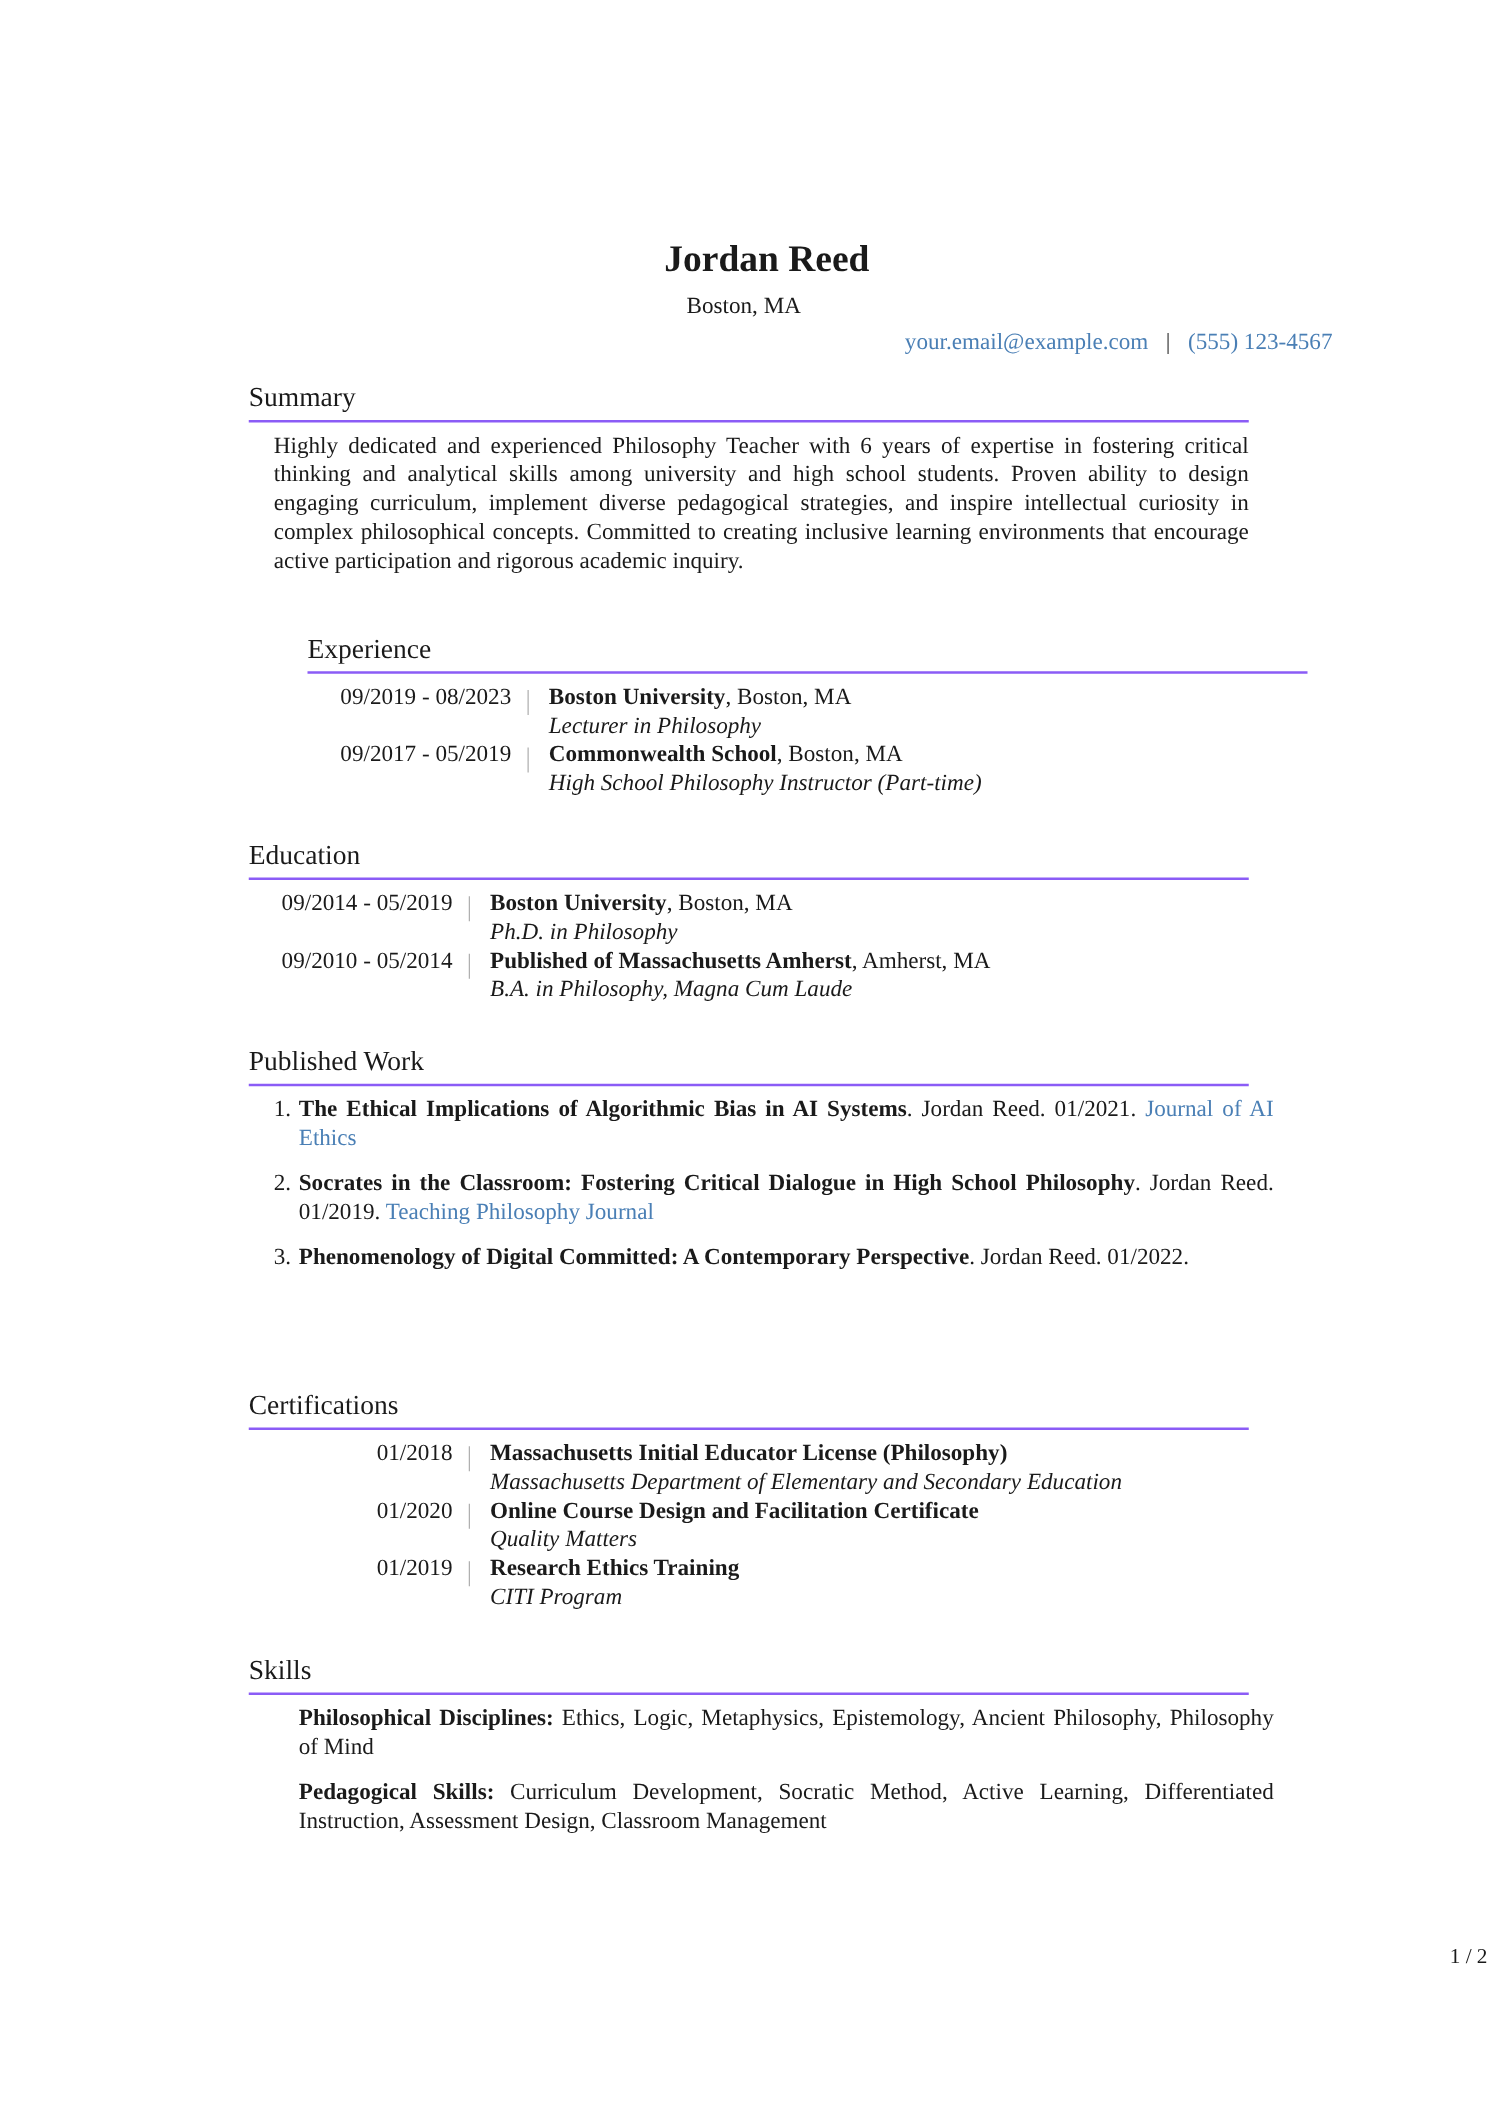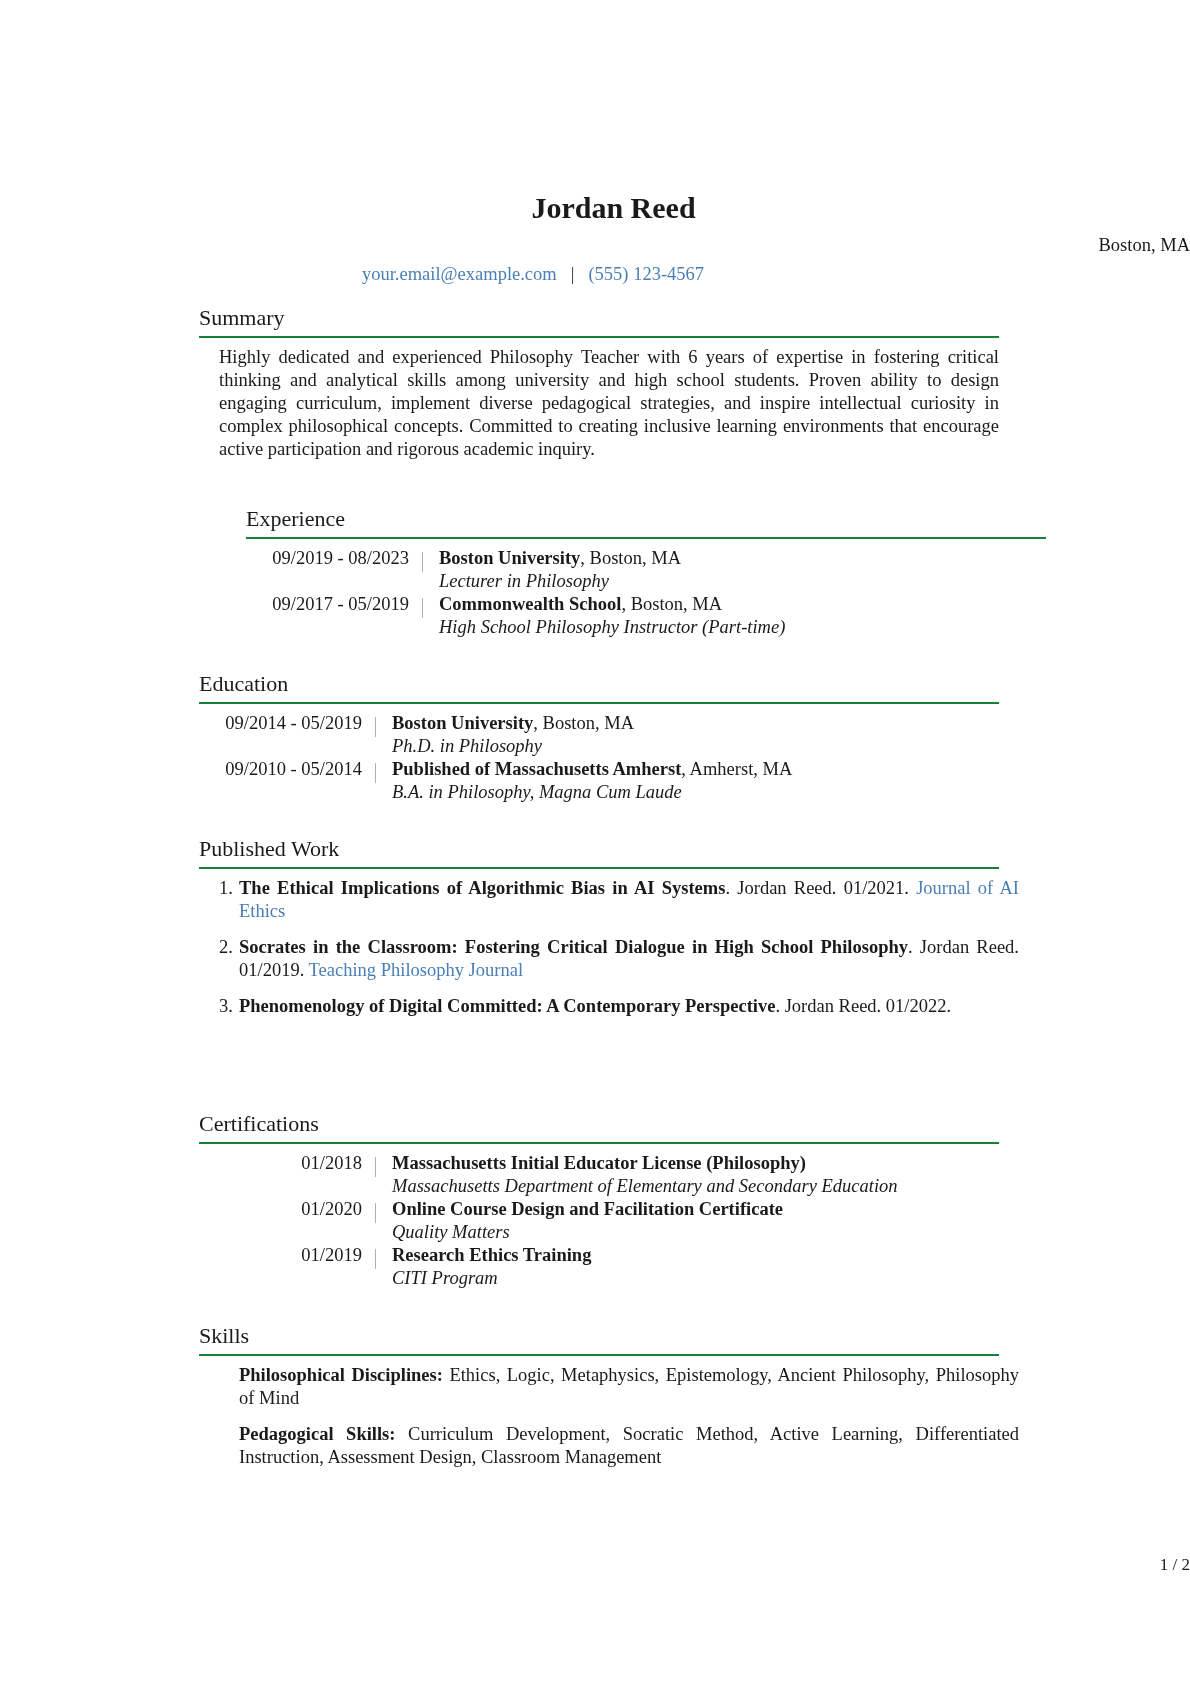--- a/index.html
+++ b/index.html
@@ -13,35 +13,35 @@
     }
     .page { position: absolute; left: 0; top: 0; width: 1190px; height: 1683px; }
 
     
     .name {
       position: absolute; top: 190px; left: 0; width: 1190px;
       text-align: center; font-size: 30px; font-weight: bold; line-height: 36px; padding-left: 37px;
     }
     .location {
       position: absolute; top: 234px; left: 0; width: 1190px;
-      text-align: right; font-size: 18.5px;
+      text-align: center; font-size: 18.5px;
     }
     .contact {
       position: absolute; top: 263px; left: 0; width: 1066px;
-      text-align: center; font-size: 18.5px;
+      text-align: right; font-size: 18.5px;
     }
     .contact a { color: #4a7fb5; text-decoration: none; }
     .contact .sep { color: #333; margin: 0 14px; }
 
     
     .section { position: absolute; left: 199px; width: 800px; }
     .section-title {
       font-size: 22px; line-height: 28px; font-weight: normal;
       padding-bottom: 4px;
-      border-bottom: 2px solid #15803d;
+      border-bottom: 2px solid #8b5cf6;
     }
 
     .summary-text {
       margin-left: 20px; margin-top: 8px;
       text-align: justify; width: 780px;
     }
 
     
     .entries { margin-top: 8px; }
     .entry { display: flex; }

